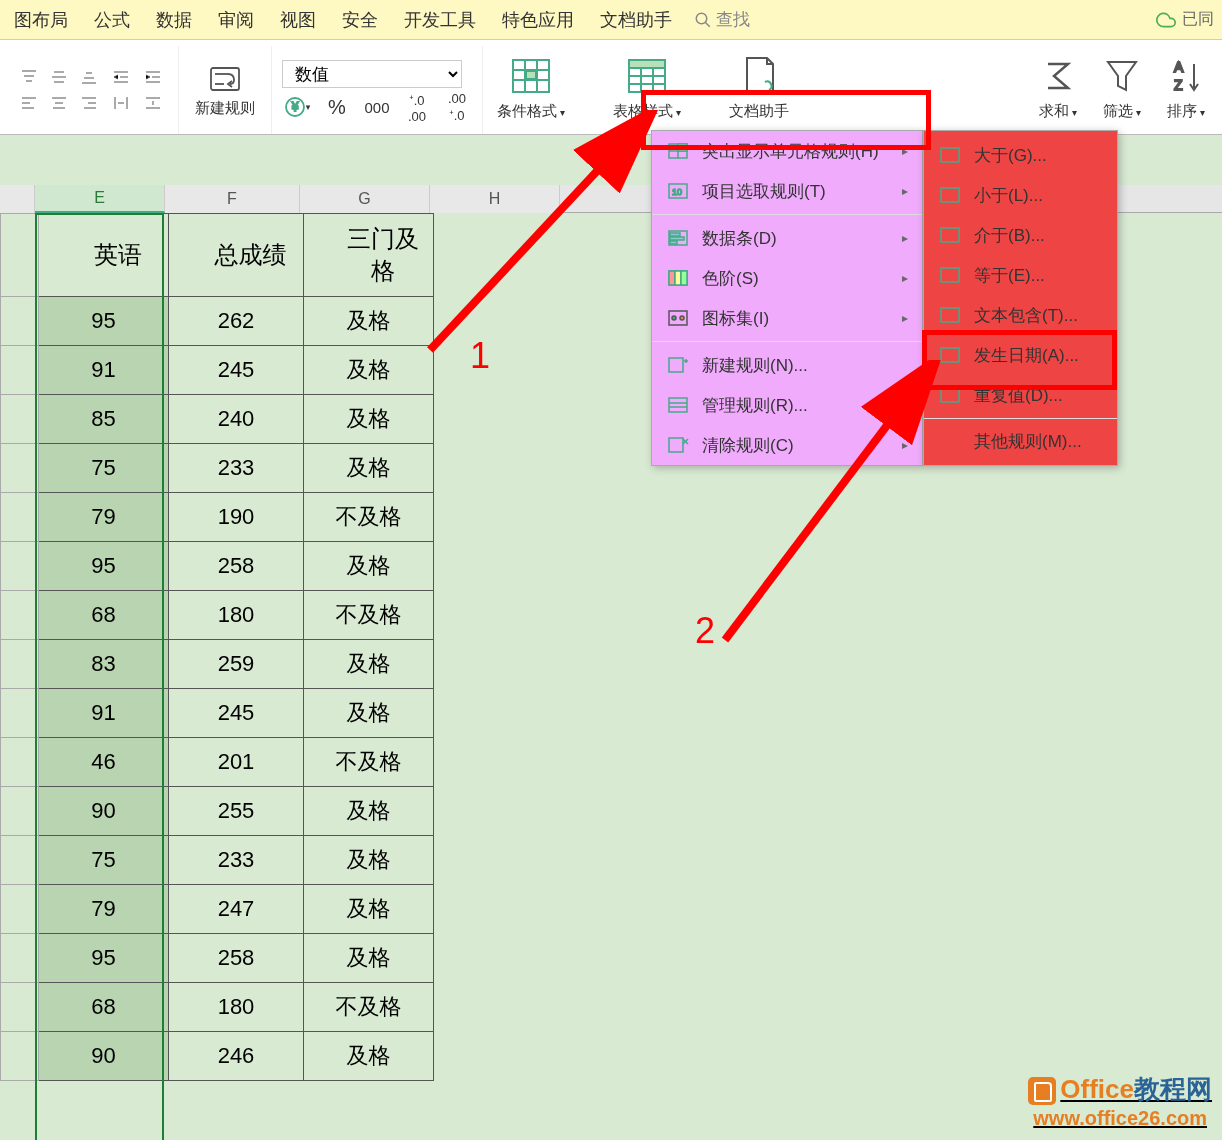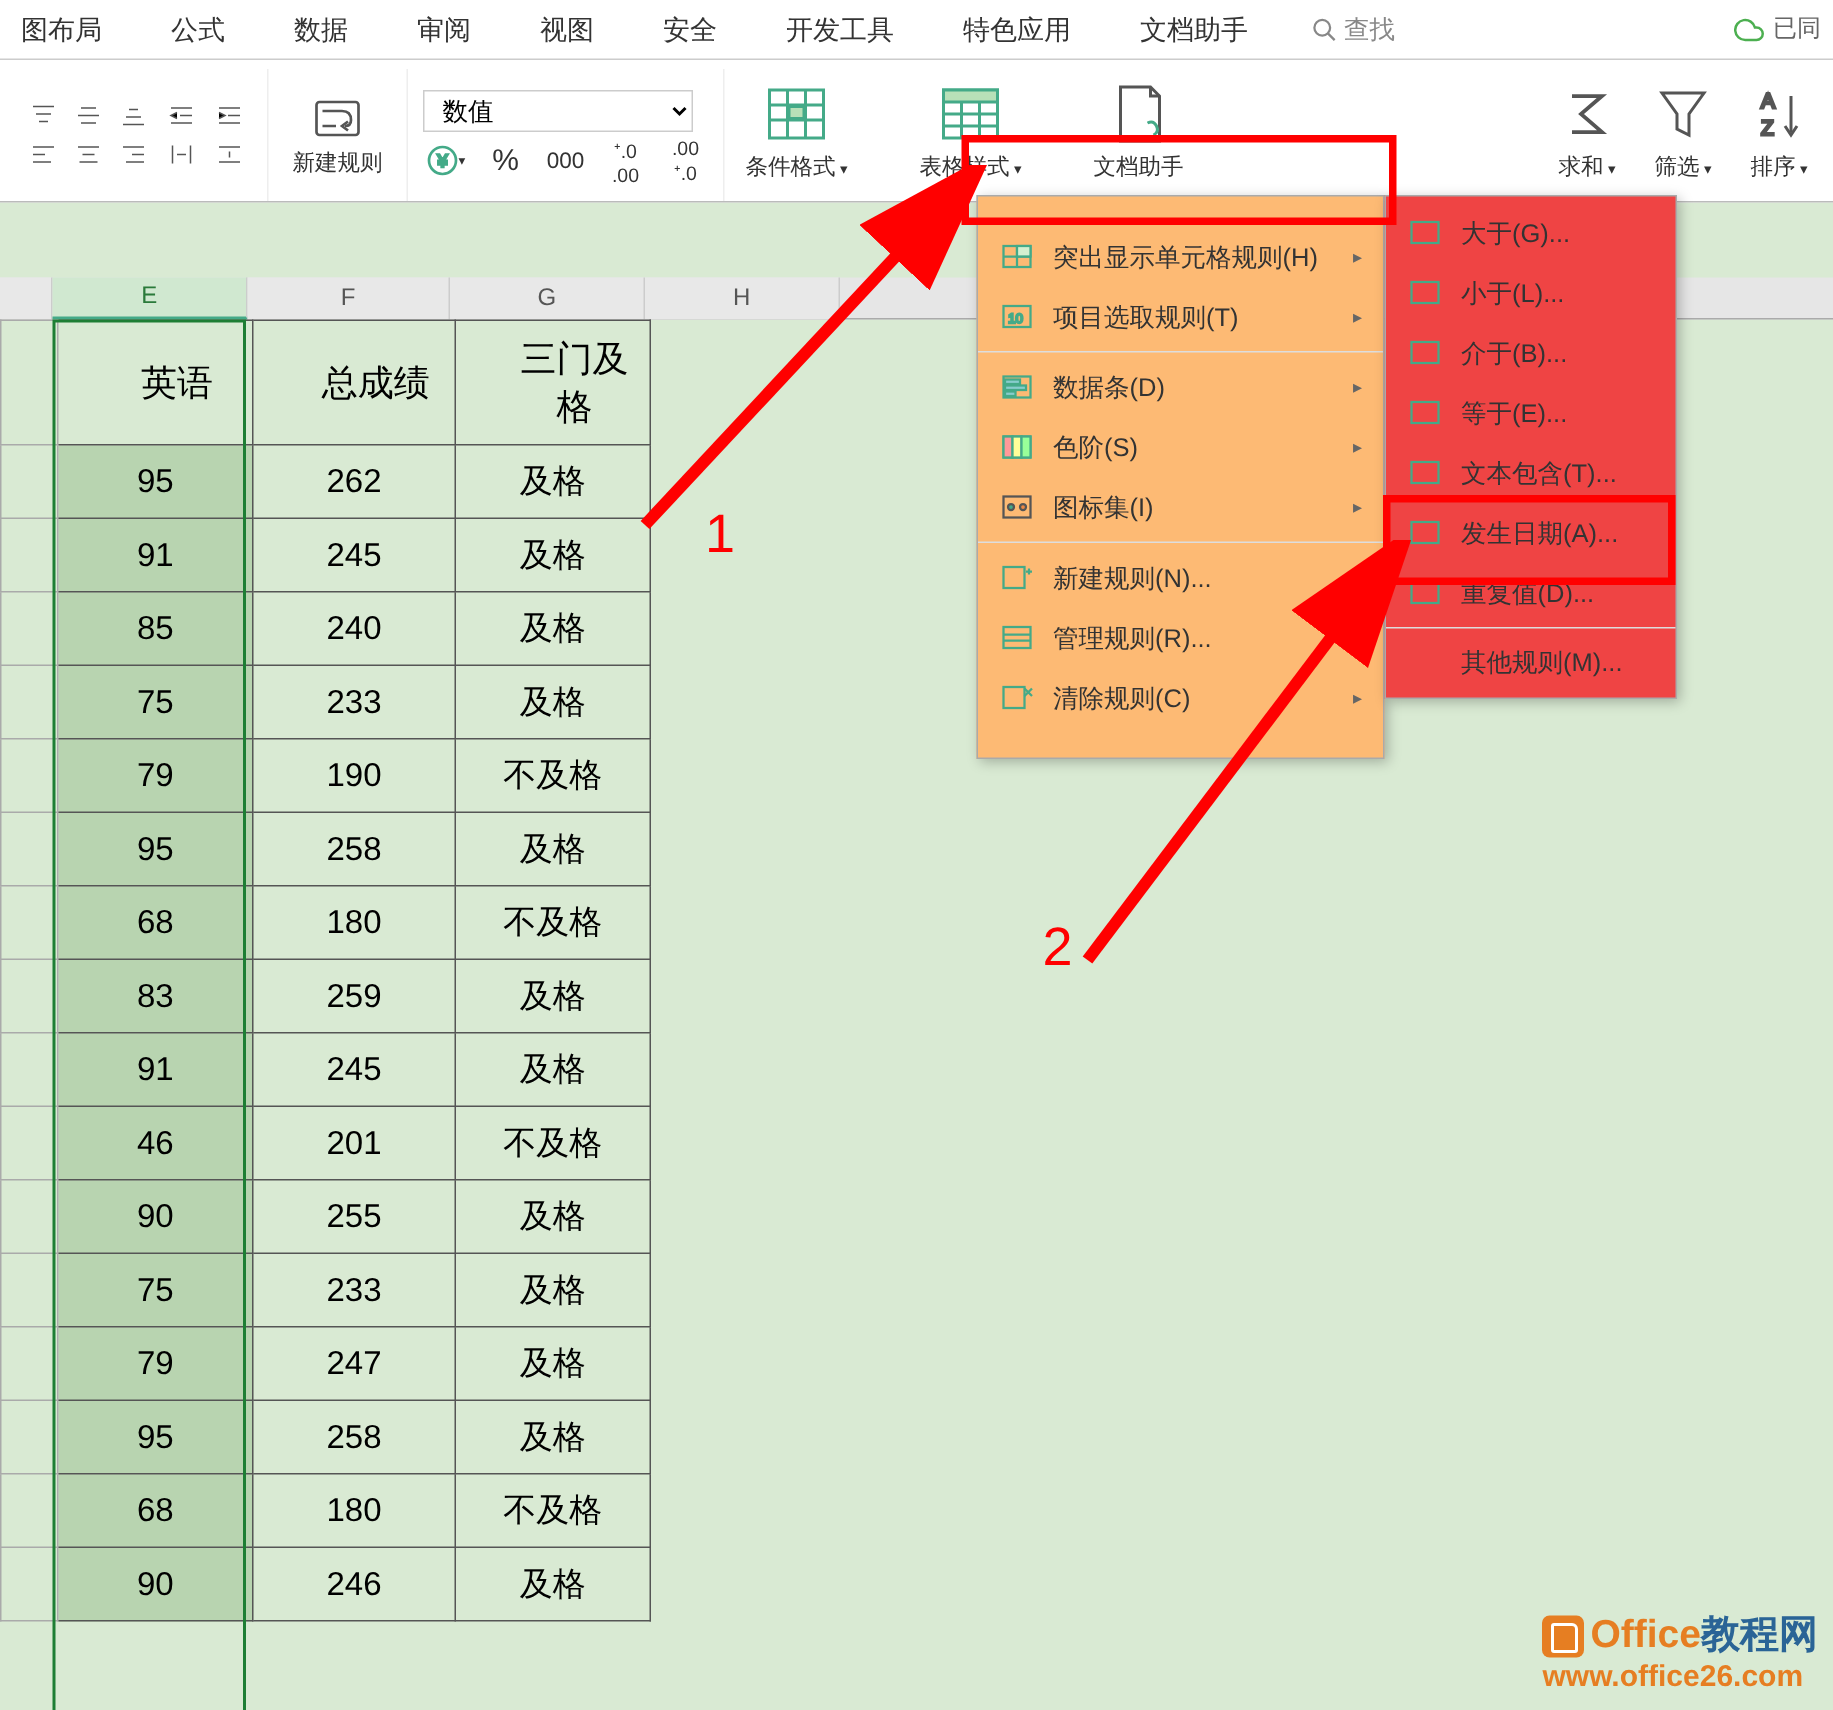--- a/index.html
+++ b/index.html
@@ -1,19 +1,19 @@
 <!DOCTYPE html>
 <html><head>
   <meta charset="utf-8">
   <style>
     * { margin: 0; padding: 0; box-sizing: border-box; font-family: "Microsoft YaHei", Arial, sans-serif; }
     body { background: #d9ead3; width: 1222px; height: 1140px; position: relative; overflow: hidden; }
     
     
-    .menu-tabs { display: flex; align-items: center; height: 40px; background: #ffffff; border-bottom: 1px solid #ccc; padding-left: 10px; gap: 38px; }
+    .menu-tabs { display: flex; align-items: center; height: 40px; background: #fef9c3; border-bottom: 1px solid #ccc; padding-left: 10px; gap: 18px; }
     .menu-tab { font-size: 18px; color: #333; cursor: pointer; padding: 6px 4px; }
     .search-box { display: flex; align-items: center; gap: 4px; color: #888; font-size: 17px; }
     .search-icon-svg { width: 18px; height: 18px; }
     .cloud-status { margin-left: auto; display: flex; align-items: center; gap: 6px; color: #666; font-size: 16px; padding-right: 8px; }
     .cloud-icon-svg { width: 20px; height: 20px; }
     
     
     .ribbon { display: flex; height: 95px; background: #fff; border-bottom: 1px solid #bbb; padding: 6px 0 0 6px; }
     .ribbon-group { display: flex; flex-direction: column; justify-content: center; align-items: center; padding: 0 10px; border-right: 1px solid #eee; position: relative; }
     .align-grid { display: grid; grid-template-columns: repeat(3, 26px); gap: 4px; }
@@ -34,21 +34,21 @@
     .style-btn-icon { width: 44px; height: 44px; }
     .style-btn-label { font-size: 15px; color: #333; }
     
     .right-group { display: flex; gap: 20px; padding: 8px 14px; margin-left: auto; }
     
     
     .red-box-1 { position: absolute; left: 641px; top: 90px; width: 290px; height: 60px; border: 5px solid #ff0000; z-index: 20; pointer-events: none; }
     .red-box-2 { position: absolute; left: 922px; top: 330px; width: 195px; height: 60px; border: 5px solid #ff0000; z-index: 20; pointer-events: none; }
     
     
-    .dropdown-menu-1 { position: absolute; left: 651px; top: 130px; width: 272px; background: #fdba74; border: 1px solid #aaa; box-shadow: 2px 2px 8px rgba(0,0,0,0.25); z-index: 15; padding: 20px 0; }
+    .dropdown-menu-1 { position: absolute; left: 651px; top: 130px; width: 272px; background: #f0abfc; border: 1px solid #aaa; box-shadow: 2px 2px 8px rgba(0,0,0,0.25); z-index: 15; padding: 0 0; }
     .dropdown-menu-2 { position: absolute; left: 923px; top: 130px; width: 195px; background: #ef4444; border: 1px solid #aaa; box-shadow: 2px 2px 8px rgba(0,0,0,0.25); z-index: 15; padding: 4px 0; }
     .menu-item { display: flex; align-items: center; padding: 8px 14px; font-size: 17px; color: #333; cursor: pointer; gap: 12px; position: relative; }
     .menu-item-icon { width: 24px; height: 24px; flex-shrink: 0; }
     .menu-item-arrow { margin-left: auto; font-size: 12px; color: #666; }
     .menu-divider { height: 1px; background: #ddd; margin: 3px 0; }
     
     
     .col-headers { display: flex; height: 28px; background: #e6e6e6; border-bottom: 1px solid #aaa; margin-top: 50px; }
     .col-header { flex: none; height: 28px; display: flex; align-items: center; justify-content: center; font-size: 16px; color: #555; border-right: 1px solid #ccc; background: #e8e8e8; }
     .col-header.selected { background: #d0e8d0; border-bottom: 2px solid #4a8; color: #2a7a3a; }
@@ -68,21 +68,21 @@
     .cell-F { width: 135px; }
     .cell-G { width: 130px; }
     .sel-col { background: #b8d4b0 !important; }
     .selection-border-full { position: absolute; left: 35px; top: 0px; width: 129px; height: 1040px; border: 2px solid #1e7e34; pointer-events: none; z-index: 5; }
     
     
     .arrow-svg { position: absolute; z-index: 18; pointer-events: none; }
     .red-number { position: absolute; font-size: 36px; color: #ff0000; font-weight: normal; z-index: 17; }
     
     
-    .watermark { position: absolute; right: 10px; bottom: 10px; text-align: left; z-index: 30; }
+    .watermark { position: absolute; right: 10px; bottom: 10px; text-align: center; z-index: 30; text-decoration: underline; }
     .watermark-line1 { font-size: 26px; font-weight: bold; }
     .wm-office { color: #e67e22; }
     .wm-jiaocheng { color: #2a6496; }
     .watermark-line2 { font-size: 20px; color: #e67e22; font-weight: bold; }
     .watermark-icon { display: inline-block; width: 28px; height: 28px; background: #e67e22; border-radius: 5px; vertical-align: middle; margin-right: 4px; position: relative; }
     .watermark-icon::after { content: ""; position: absolute; left: 6px; top: 5px; width: 14px; height: 16px; border: 2px solid #fff; border-radius: 2px 4px 2px 2px; }
   </style>
 </head>
 <body>
 

